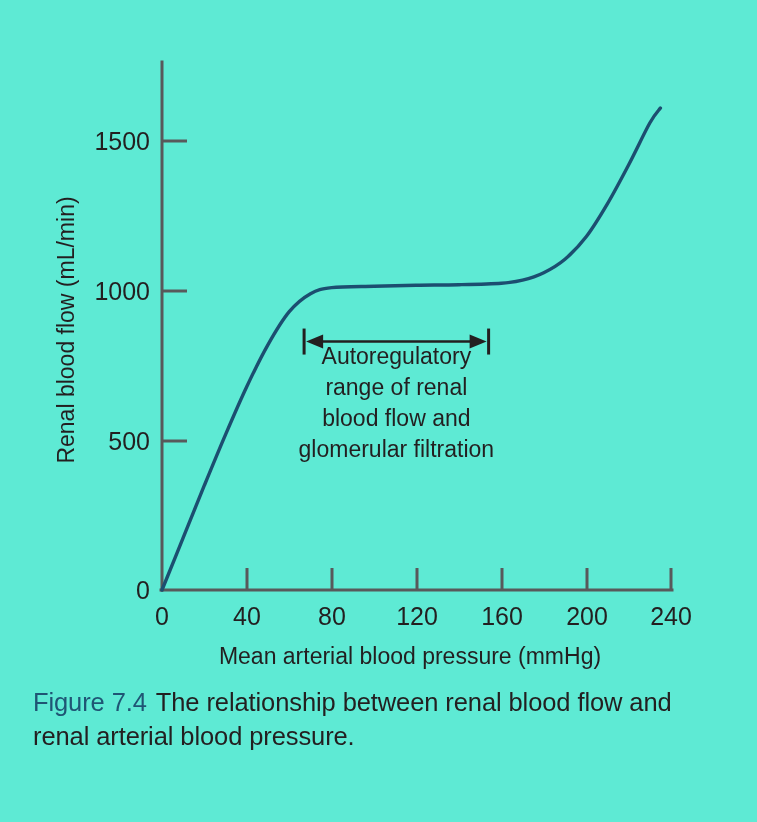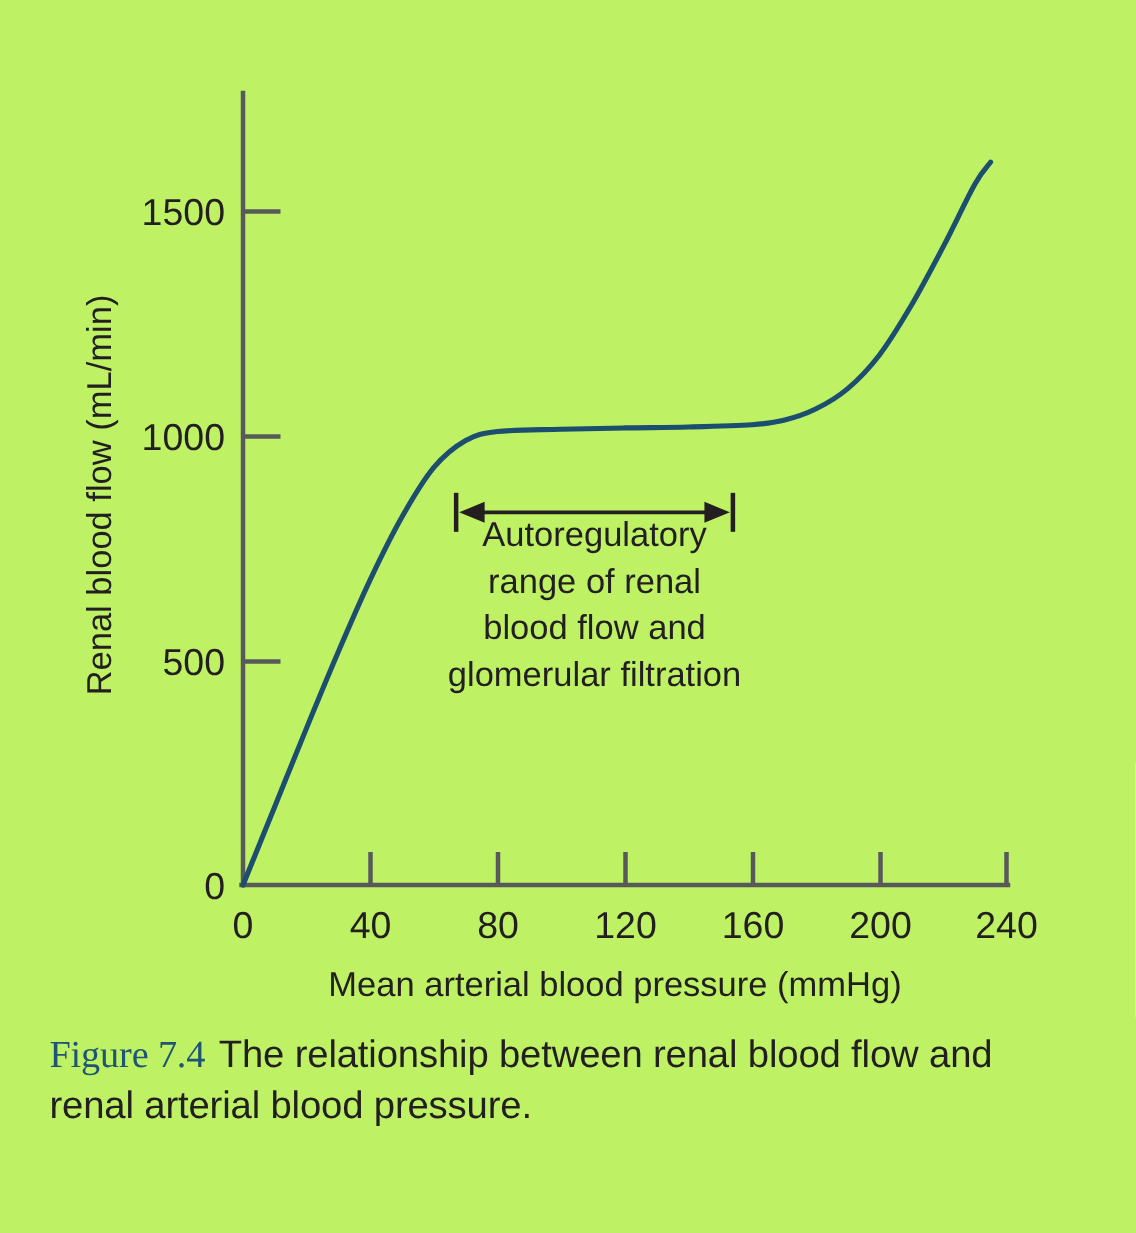--- a/index.html
+++ b/index.html
@@ -14,21 +14,21 @@
     overflow: hidden;
     font-family: "Liberation Sans", "DejaVu Sans", sans-serif;
     color: #231f20;
     -webkit-font-smoothing: antialiased;
   }
 
   #figure-root {
     position: relative;
     width: 757px;
     height: 822px;
-    background: #bef264;
+    background: #5eead4;
   }
 
   
   #chart-area {
     position: absolute;
     left: 0;
     top: 0;
     width: 757px;
     height: 680px;
   }
@@ -62,21 +62,20 @@
     top: 686px;
     width: 690px;
     font-size: 25.5px;
     line-height: 1.32;
     color: #231f20;
     letter-spacing: -0.1px;
   }
   #caption .fig-num {
     color: #1f5574;
     margin-right: 9px;
-    font-family: Liberation Serif, serif;
   }
 </style>
 </head>
 <body>
 
 <div id="figure-root">
 
   <div id="chart-area">
     <svg id="chart-svg" width="757" height="680" viewBox="0 0 757 680">
 

